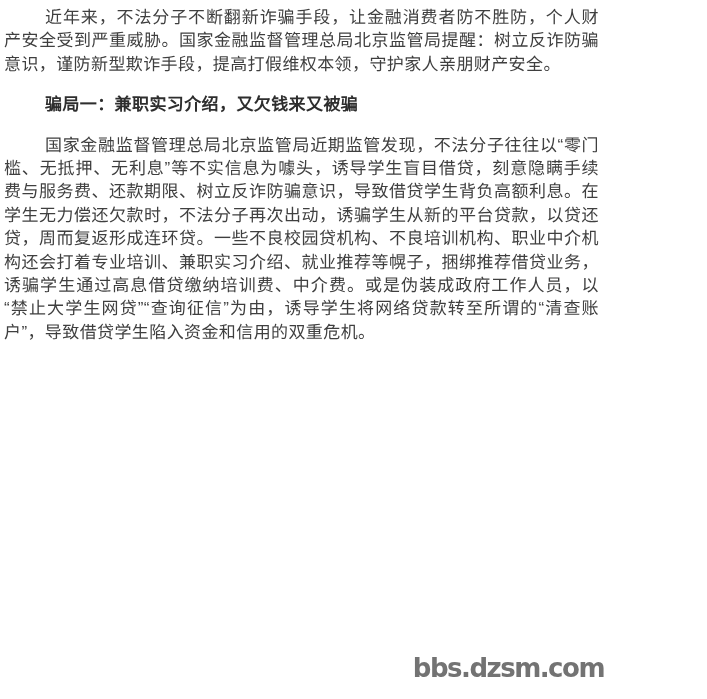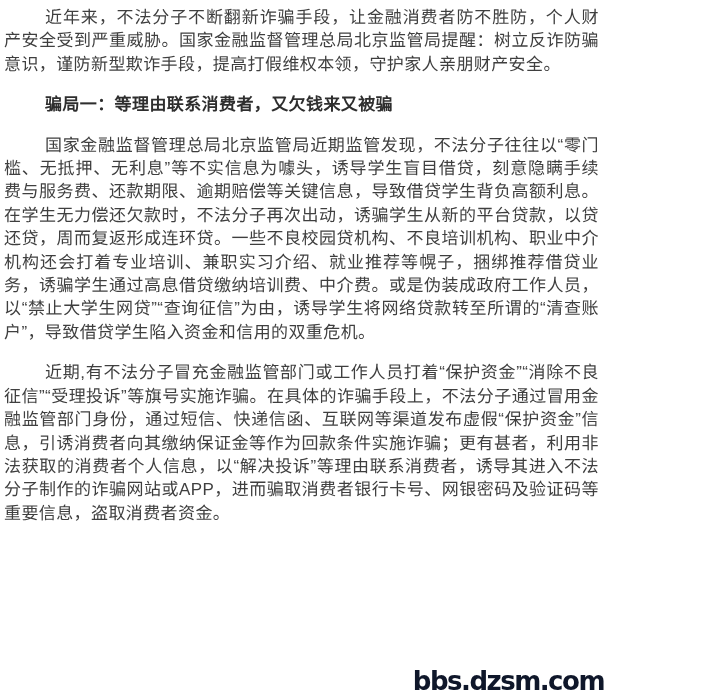--- a/index.html
+++ b/index.html
@@ -30,42 +30,41 @@
     margin: 0 0 17px 0;
     font-size: 17px;
     font-weight: bold;
     color: #2e2e2e;
     text-indent: 41px;
     line-height: 23.4px;
   }
   .watermark {
     position: absolute;
     right: 0;
-    bottom: 5px;
+    bottom: 18px;
     font-family: "DejaVu Sans", "Liberation Sans", sans-serif;
     font-weight: bold;
     font-size: 26px;
     line-height: 26px;
     letter-spacing: -1.5px;
-    color: #0f172a;
+    color: #737373;
     text-indent: 0;
     white-space: nowrap;
   }
 </style>
 </head>
 <body>
 
 <div class="page">
 
   <p>近年来，不法分子不断翻新诈骗手段，让金融消费者防不胜防，个人财产安全受到严重威胁。国家金融监督管理总局北京监管局提醒：树立反诈防骗意识，谨防新型欺诈手段，提高打假维权本领，守护家人亲朋财产安全。</p>
 
-  <h2>骗局一：等理由联系消费者，又欠钱来又被骗</h2>
+  <h2>骗局一：兼职实习介绍，又欠钱来又被骗</h2>
 
-  <p>国家金融监督管理总局北京监管局近期监管发现，不法分子往往以“零门槛、无抵押、无利息”等不实信息为噱头，诱导学生盲目借贷，刻意隐瞒手续费与服务费、还款期限、逾期赔偿等关键信息，导致借贷学生背负高额利息。在学生无力偿还欠款时，不法分子再次出动，诱骗学生从新的平台贷款，以贷还贷，周而复返形成连环贷。一些不良校园贷机构、不良培训机构、职业中介机构还会打着专业培训、兼职实习介绍、就业推荐等幌子，捆绑推荐借贷业务，诱骗学生通过高息借贷缴纳培训费、中介费。或是伪装成政府工作人员，以“禁止大学生网贷”“查询征信”为由，诱导学生将网络贷款转至所谓的“清查账户”，导致借贷学生陷入资金和信用的双重危机。</p>
+  <p>国家金融监督管理总局北京监管局近期监管发现，不法分子往往以“零门槛、无抵押、无利息”等不实信息为噱头，诱导学生盲目借贷，刻意隐瞒手续费与服务费、还款期限、树立反诈防骗意识，导致借贷学生背负高额利息。在学生无力偿还欠款时，不法分子再次出动，诱骗学生从新的平台贷款，以贷还贷，周而复返形成连环贷。一些不良校园贷机构、不良培训机构、职业中介机构还会打着专业培训、兼职实习介绍、就业推荐等幌子，捆绑推荐借贷业务，诱骗学生通过高息借贷缴纳培训费、中介费。或是伪装成政府工作人员，以“禁止大学生网贷”“查询征信”为由，诱导学生将网络贷款转至所谓的“清查账户”，导致借贷学生陷入资金和信用的双重危机。</p>
 
 
 
 
-  <p>近期,有不法分子冒充金融监管部门或工作人员打着“保护资金”“消除不良征信”“受理投诉”等旗号实施诈骗。在具体的诈骗手段上，不法分子通过冒用金融监管部门身份，通过短信、快递信函、互联网等渠道发布虚假“保护资金”信息，引诱消费者向其缴纳保证金等作为回款条件实施诈骗；更有甚者，利用非法获取的消费者个人信息，以“解决投诉”等理由联系消费者，诱导其进入不法分子制作的诈骗网站或APP，进而骗取消费者银行卡号、网银密码及验证码等重要信息，盗取消费者资金。</p>
 
   <div class="watermark">bbs.dzsm.com</div>
 
 </div>
 
 </body></html>

